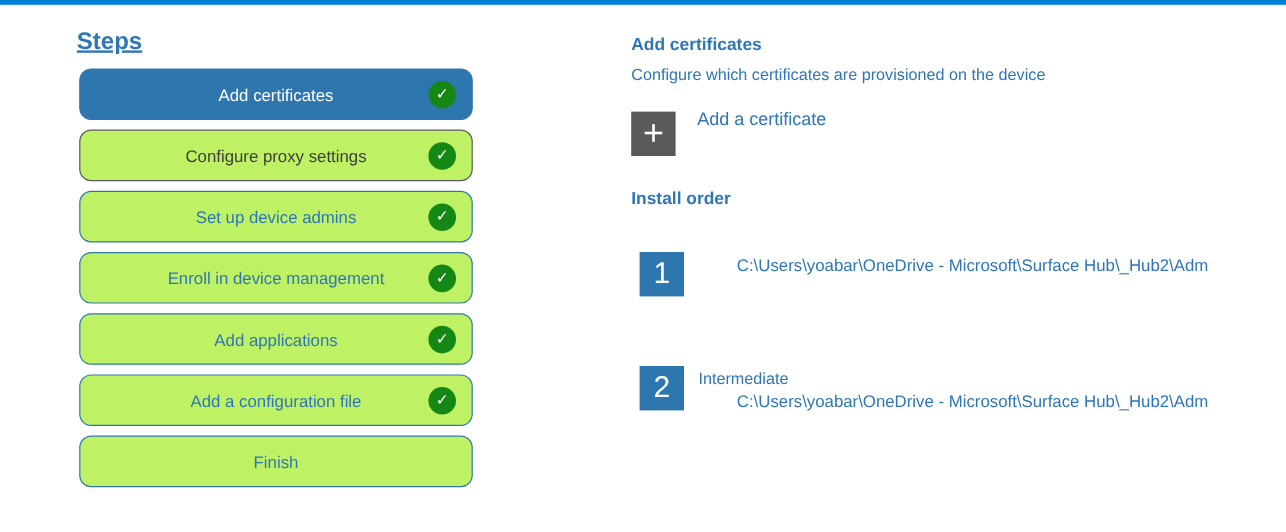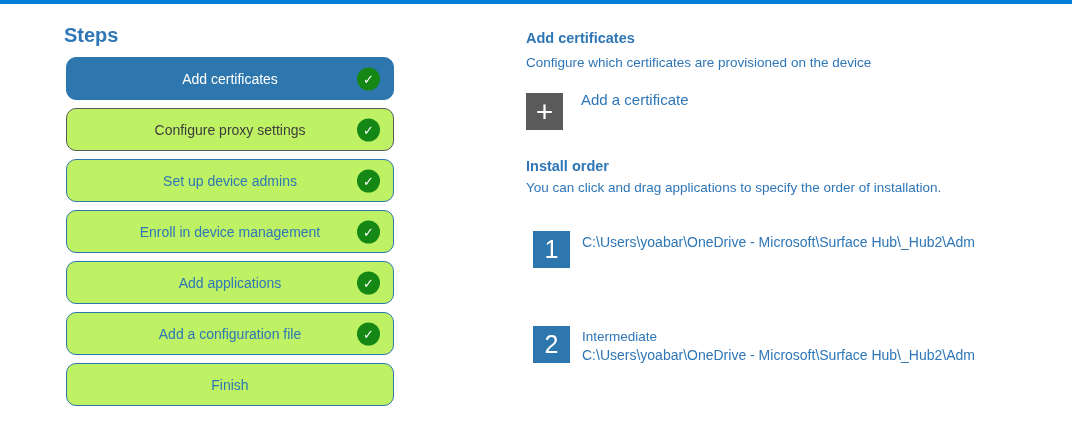--- a/index.html
+++ b/index.html
@@ -18,21 +18,21 @@
     background:#ffffff;
     font-family:"Liberation Sans","DejaVu Sans",sans-serif;
   }
   .top-accent-bar{
     position:absolute;left:0;top:0;width:1072px;height:4px;
     background:var(--top-bar);
   }
   
   .steps-title{
     position:absolute;left:64px;top:24px;
-    font-size:20px;font-weight:700;color:var(--text-blue);
+    font-size:20px;font-weight:700;color:var(--text-blue);text-decoration:underline;
   }
   .steps-list{
     position:absolute;left:66px;top:57px;width:330px;
   }
   .step-btn{
     position:relative;width:328px;height:43px;margin-bottom:8px;
     border:1px solid var(--primary);border-radius:10px;
     background:#bef264;color:var(--text-blue);
     display:flex;align-items:center;justify-content:center;
     font-size:14px;cursor:pointer;
@@ -83,21 +83,21 @@
   .order-item + .order-item{margin-top:58px;}
   .order-num{
     width:37px;height:37px;background:var(--primary);color:#ffffff;
     display:flex;align-items:center;justify-content:center;
     font-size:25px;flex:0 0 auto;
   }
   .order-text{
     margin-left:12px;padding-top:2px;line-height:18px;color:var(--text-blue);
   }
   .order-name{font-size:13.5px;}
-  .order-path{font-size:14px;white-space:nowrap;}
+  .order-path{font-size:14px;white-space:nowrap;margin-left:32px;}
 </style>
 </head>
 <body>
 
 <div class="top-accent-bar"></div>
 
 <div class="steps-title">Steps</div>
 
 <div class="steps-list">
 
@@ -142,21 +142,20 @@
   <h2 class="section-heading">Add certificates</h2>
   <p class="section-sub">Configure which certificates are provisioned on the device</p>
 
   <div class="add-cert-row">
     <div class="plus-tile">+</div>
     <div class="add-cert-label">Add a certificate</div>
   </div>
 
   <div class="install-order">
     <h3 class="section-heading">Install order</h3>
-    <p class="install-desc">You can click and drag applications to specify the order of installation.</p>
 
     <div class="order-item">
       <div class="order-num">1</div>
       <div class="order-text">
         <div class="order-path">C:\Users\yoabar\OneDrive - Microsoft\Surface Hub\_Hub2\Adm</div>
       </div>
     </div>
 
     <div class="order-item">
       <div class="order-num">2</div>

